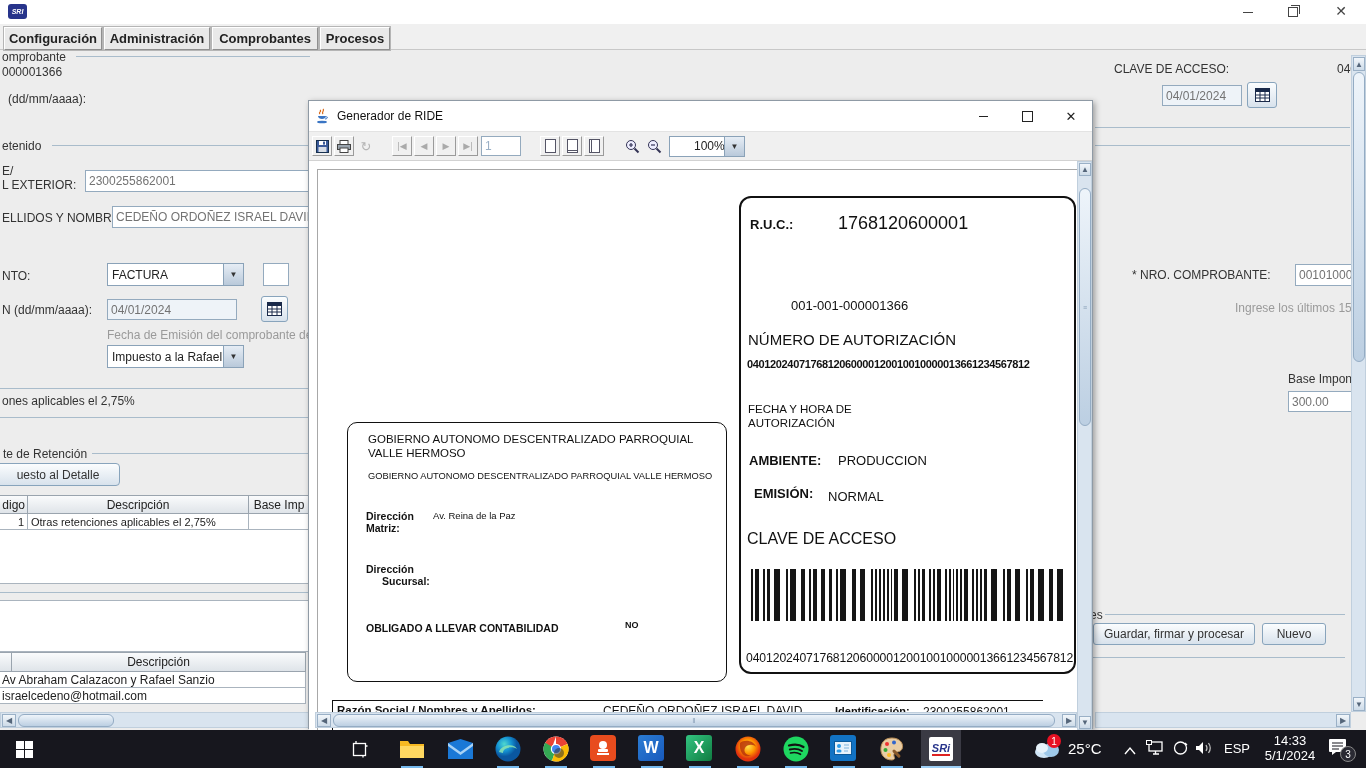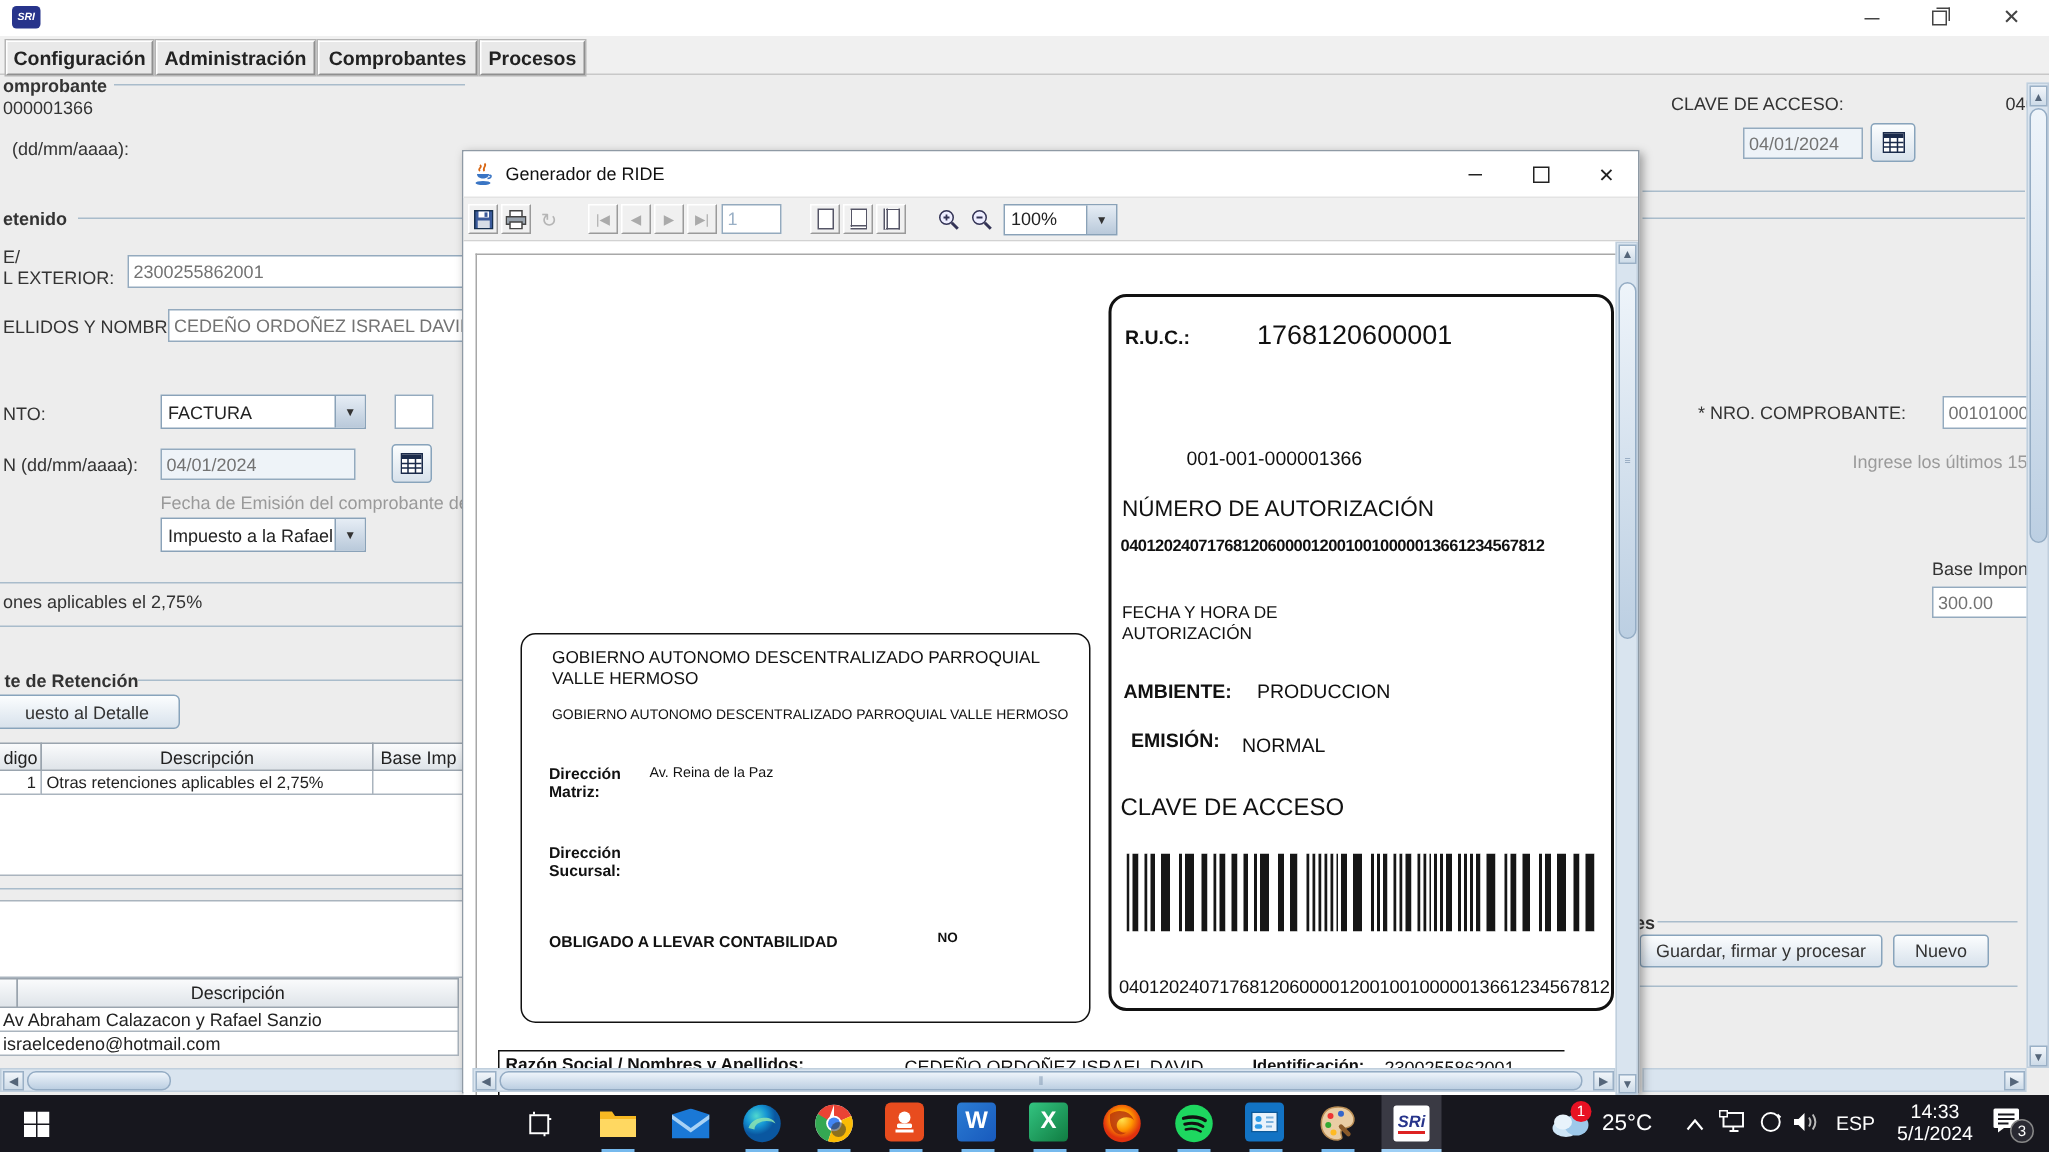--- a/index.html
+++ b/index.html
@@ -1,20 +1,20 @@
 <!DOCTYPE html>
 <html><head>
 <meta charset="utf-8">
 <style>
   html,body{margin:0;padding:0;}
   body{width:1366px;height:768px;position:relative;overflow:hidden;
        font-family:"Liberation Sans",sans-serif;background:#ededed;}
   .abs{position:absolute;}
   .lbl{font-size:12px;color:#333;white-space:nowrap;}
-  .blbl{font-size:12px;font-weight:bold;color:#333;white-space:nowrap;}
+  .blbl{font-size:12px;font-weight:normal;color:#333;white-space:nowrap;}
   .hint{font-size:12px;color:#9a9a9a;white-space:nowrap;}
   .grp-line{height:1px;background:#a9bccb;}
   .nb-field{background:#fff;border:1px solid #94aabe;font-size:12px;color:#737373;
             padding:0 3px;display:flex;align-items:center;box-sizing:border-box;white-space:nowrap;overflow:hidden;}
   .nb-field.dis{background:#eef3f8;}
   .nb-btn{background:linear-gradient(#fbfdfe,#d8e2ec);border:1px solid #88a4bc;border-radius:3px;
           font-size:12px;color:#333;display:flex;align-items:center;justify-content:center;
           box-sizing:border-box;white-space:nowrap;}
   .nb-combo{background:#fff;border:1px solid #8aa2b8;display:flex;box-sizing:border-box;align-items:stretch;}
   .nb-combo .txt{flex:1;font-size:12px;color:#222;padding:2px 4px;display:flex;align-items:center;white-space:nowrap;overflow:hidden;}
@@ -247,21 +247,21 @@
         <path d="M4 6h4M6 4v4" stroke="#335" stroke-width="1.2"></path>
       </svg>
     </span>
     <span class="tb-btn tb-flat">
       <svg width="15" height="15" viewBox="0 0 15 15">
         <circle cx="6" cy="6" r="4.5" fill="#eef" stroke="#335"></circle>
           <path d="M9.5 9.5 L13.5 13.5" stroke="#335" stroke-width="2"></path>
         <path d="M4 6h4" stroke="#335" stroke-width="1.2"></path>
       </svg>
     </span>
-    <span class="nb-combo" style="width:76px;height:21px;margin-left:4px;">
+    <span class="nb-combo" style="width:76px;height:21px;margin-left:4px;padding-left:20px;">
       <span class="txt">100%</span>
       <span class="arr">▼</span>
     </span>
   </div>
 
   <div style="position:relative;width:783px;height:569px;background:#fff;overflow:hidden;">
     <div class="abs" style="left:8px;top:8px;width:760px;height:561px;background:#fff;border:1px solid #a8a8a8;border-bottom:none;">
 
 
       <div class="abs pdfbox" style="left:421px;top:26px;width:337px;height:478px;">
@@ -380,21 +380,21 @@
         <div class="abs" style="left:5px;top:453px;font-size:12.2px;color:#111;letter-spacing:-0.1px;white-space:nowrap;">0401202407176812060000120010010000013661234567812</div>
       </div>
 
       <div class="abs pdfbox" style="left:29px;top:252px;width:380px;height:260px;border-width:1.5px;border-radius:10px;">
         <div class="abs" style="left:20px;top:9px;width:340px;font-size:11.5px;color:#111;line-height:14px;">GOBIERNO AUTONOMO DESCENTRALIZADO PARROQUIAL VALLE HERMOSO</div>
         <div class="abs" style="left:20px;top:48px;width:350px;font-size:9.3px;color:#111;">GOBIERNO AUTONOMO DESCENTRALIZADO PARROQUIAL VALLE HERMOSO</div>
         <div class="abs pdf-b" style="left:18px;top:87px;font-size:10.5px;">Dirección</div>
         <div class="abs pdf-b" style="left:18px;top:99px;font-size:10.5px;">Matriz:</div>
         <div class="abs" style="left:85px;top:87px;font-size:9.5px;color:#111;">Av. Reina de la Paz</div>
         <div class="abs pdf-b" style="left:18px;top:140px;font-size:10.5px;">Dirección</div>
-        <div class="abs pdf-b" style="left:18px;top:152px;font-size:10.5px;">Sucursal:</div>
+        <div class="abs pdf-b" style="left:34px;top:152px;font-size:10.5px;">Sucursal:</div>
         <div class="abs pdf-b" style="left:18px;top:199px;font-size:10.5px;white-space:nowrap;">OBLIGADO A LLEVAR CONTABILIDAD</div>
         <div class="abs pdf-b" style="left:277px;top:197px;font-size:9px;">NO</div>
       </div>
 
       <div class="abs" style="left:14px;top:530px;width:710px;border-top:1.5px solid #111;height:30px;border-left:1.5px solid #111;">
         <div class="abs pdf-b" style="left:4px;top:3px;font-size:11.5px;white-space:nowrap;">Razón Social / Nombres y Apellidos:</div>
         <div class="abs" style="left:270px;top:3px;font-size:12px;color:#111;white-space:nowrap;">CEDEÑO ORDOÑEZ ISRAEL DAVID</div>
         <div class="abs pdf-b" style="left:502px;top:4px;font-size:11px;white-space:nowrap;">Identificación:</div>
         <div class="abs" style="left:590px;top:4px;font-size:12px;color:#111;white-space:nowrap;">2300255862001</div>
       </div>

